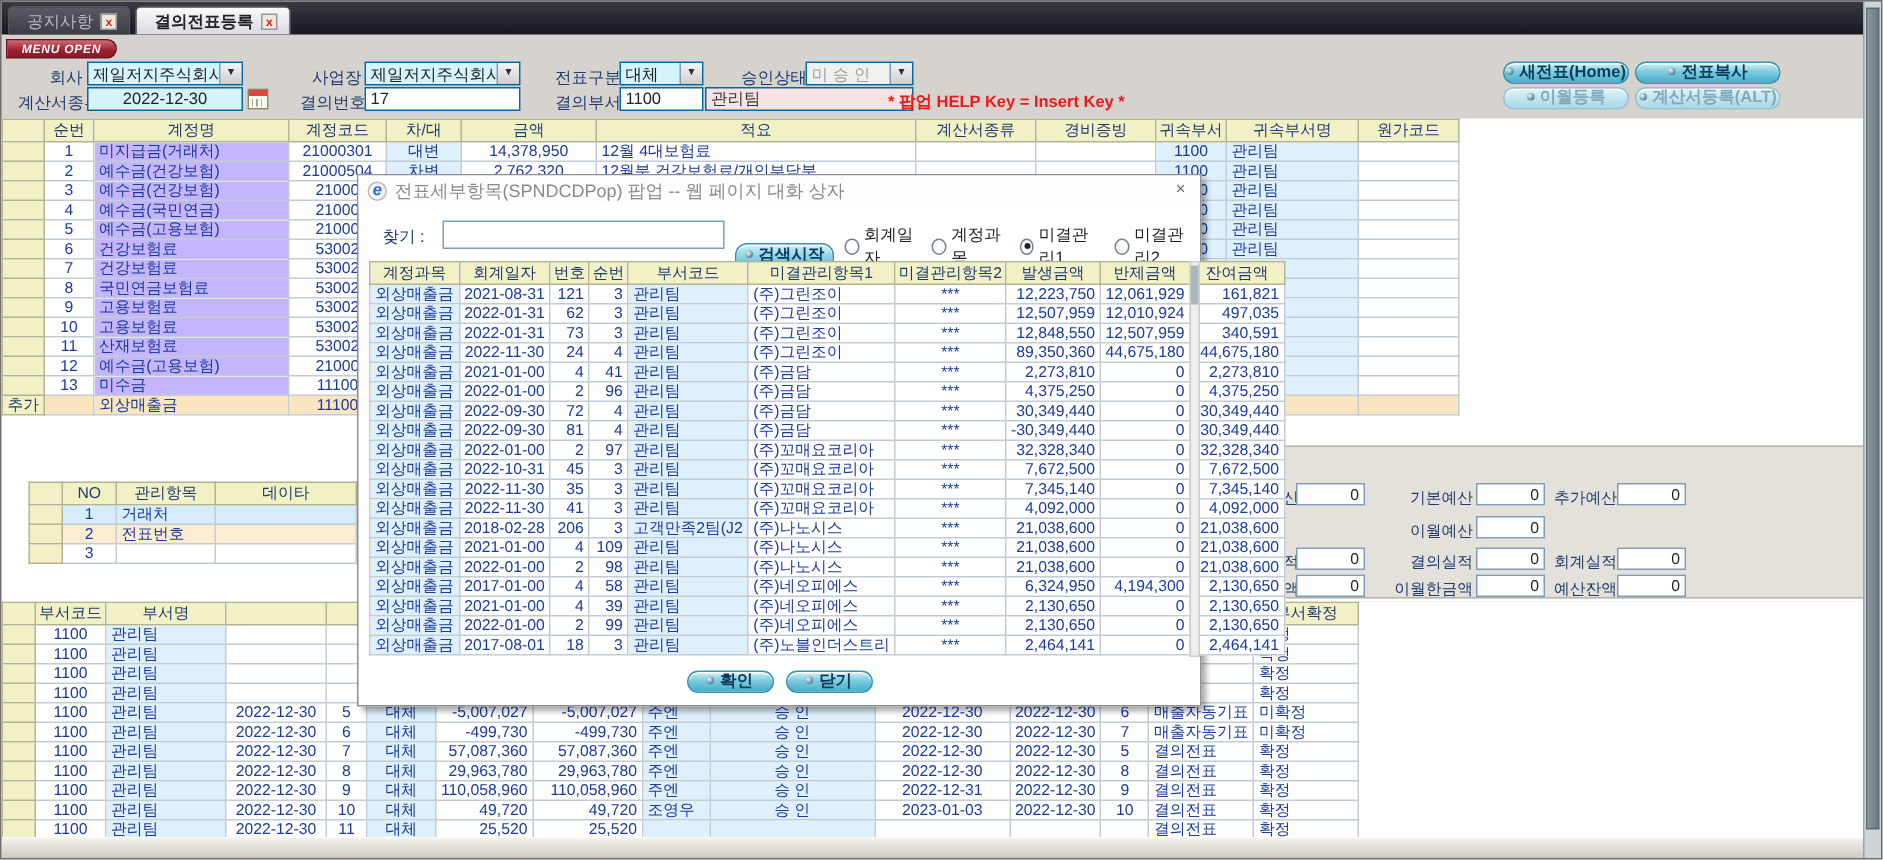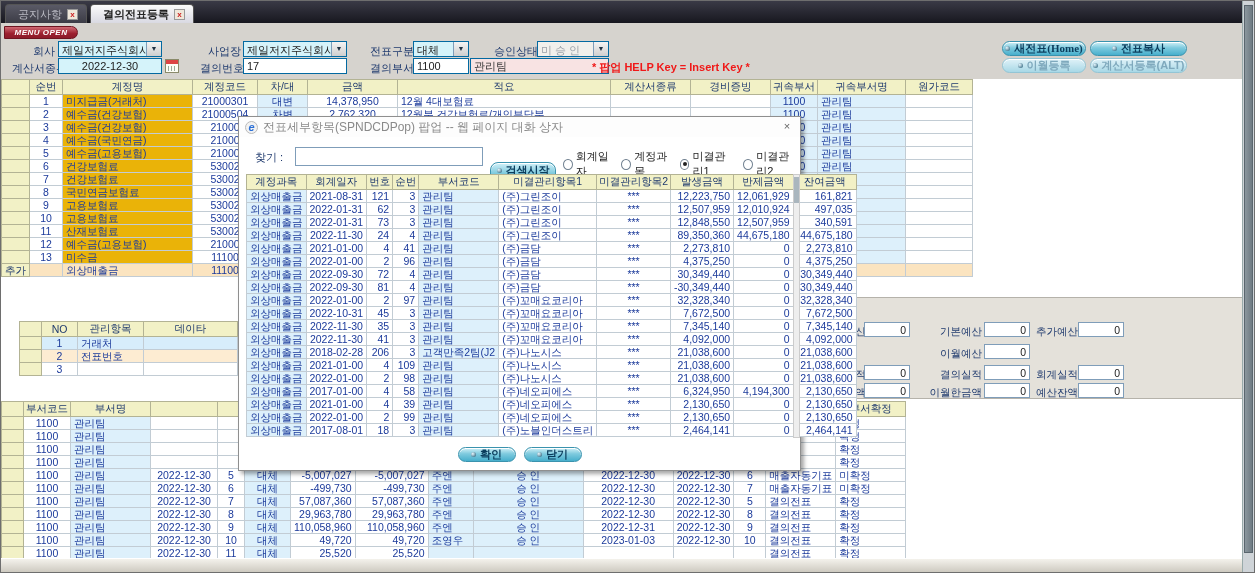--- a/index.html
+++ b/index.html
@@ -43,21 +43,21 @@
   table.grid th { background:#f2f1c6; border:1px solid #b3b394; color:#1f3a6e; font-weight:normal; font-size:10.5px; height:14px; padding:0 2px; overflow:hidden; white-space:nowrap; }
   table.grid td { border:1px solid #c2ccd4; font-size:10.5px; color:#1b3a9b; height:13px; line-height:12px; padding:0 3px; overflow:hidden; white-space:nowrap; }
   table.grid td:first-child { background:#f2f1c6; border-color:#b3b394; }
 
   #main-grid-wrap { position:absolute; left:0; top:78px; width:1243px; height:199px; background:#fff; }
   #bottom-wrap { position:absolute; left:0; top:400px; width:1243px; height:157px; background:#fff; overflow:hidden; }
   #mid-band { position:absolute; left:0; top:277px; width:1243px; height:123px; background:#fff; }
 
   
   #mainGrid td:nth-child(2) { text-align:center; }
-  #mainGrid td:nth-child(3) { background:#eab308; }
+  #mainGrid td:nth-child(3) { background:#c4b5fd; }
   #mainGrid td:nth-child(4) { text-align:center; }
   #mainGrid td:nth-child(5) { text-align:center; background:#ddf0fb; }
   #mainGrid td:nth-child(6) { text-align:center; }
   #mainGrid td:nth-child(10){ text-align:center; background:#ddf0fb; }
   #mainGrid td:nth-child(11){ background:#ddf0fb; }
   #mainGrid tbody tr:last-child td { background:#fbe4c0; color:#4a3push00; }
   #mainGrid tbody tr:last-child td:first-child { background:#f2f1c6; text-align:center; color:#1f3a6e; }
 
   
   #bottomGrid td:nth-child(2) { text-align:center; }
@@ -159,21 +159,21 @@
     <span class="flabel" style="left:0;top:22px;width:54px;">계산서종류</span>
     <div class="fld cyan center" style="left:57px;top:19px;width:104px;">2022-12-30</div>
     <span id="calicon"></span>
     <span class="flabel" style="left:188px;top:22px;width:52px;">결의번호</span>
     <div class="fld" style="left:242px;top:19px;width:104px;">17</div>
     <span class="flabel" style="left:358px;top:22px;width:52px;">결의부서</span>
     <div class="fld" style="left:412px;top:19px;width:56px;">1100</div>
     <div class="fld pink" style="left:469px;top:19px;width:139px;">관리팀</div>
     <span class="redhelp" style="left:591px;top:21px;">* 팝업 HELP Key = Insert Key *</span>
 
-    <div class="tbtn" style="left:1001px;top:2px;width:84px;font-family:Liberation Serif, serif;">새전표(Home)</div>
+    <div class="tbtn" style="left:1001px;top:2px;width:84px;">새전표(Home)</div>
     <div class="tbtn" style="left:1089px;top:2px;width:97px;">전표복사</div>
     <div class="tbtn disabled" style="left:1001px;top:19px;width:84px;">이월등록</div>
     <div class="tbtn disabled" style="left:1089px;top:19px;width:97px;">계산서등록(ALT)</div>
   </div>
 
   <div id="main-grid-wrap">
     <table class="grid" id="mainGrid">
       <colgroup>
           <col style="width:22px">
           <col style="width:33px">

